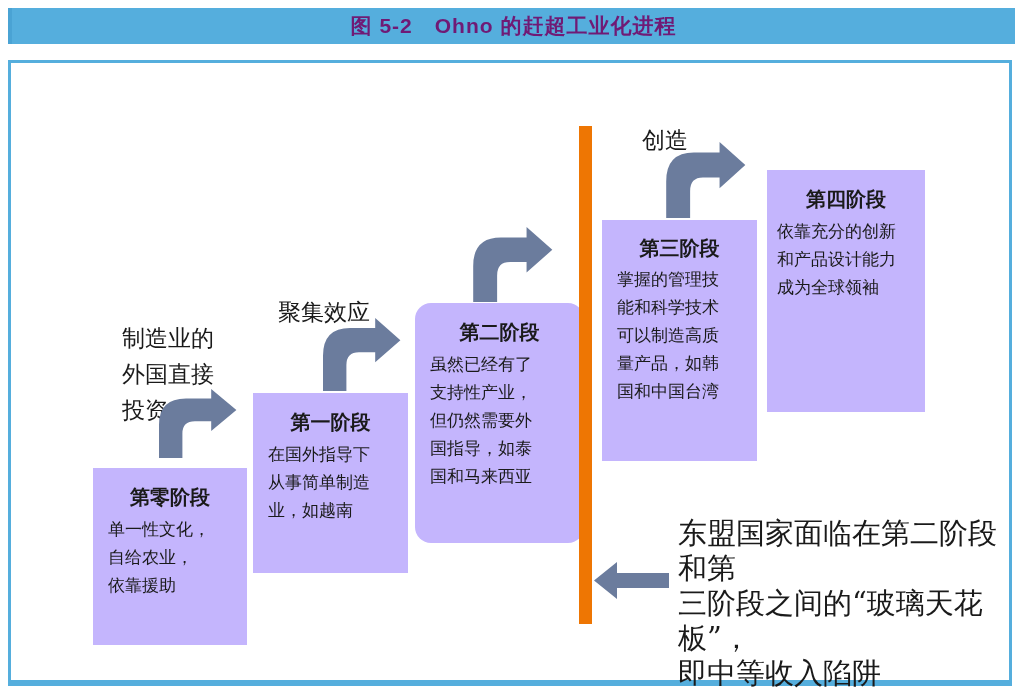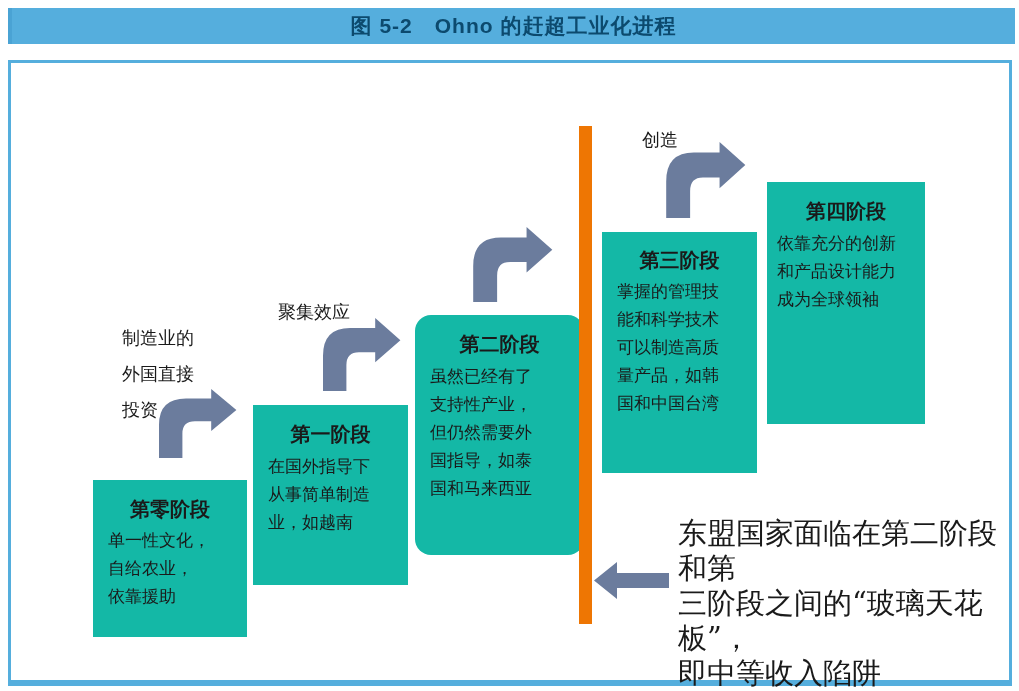--- a/index.html
+++ b/index.html
@@ -4,40 +4,40 @@
 <style>
   html,body{margin:0;padding:0;background:#ffffff;}
   #page{position:relative;width:1019px;height:691px;background:#ffffff;overflow:hidden;
         font-family:"DejaVu Serif", serif;color:#1a1a1a;}
 
   
   .title-bar{position:absolute;left:8px;top:8px;width:1003px;height:36px;
              background:#55aedd;display:flex;align-items:center;justify-content:center;
              border-left:4px solid #4aa3d4;}
   .title-bar .title{font-family:"Liberation Sans", sans-serif;font-size:21px;font-weight:700;
-             color:#0c4a6e;letter-spacing:1px;}
+             color:#701a75;letter-spacing:1px;}
 
   
   .frame{position:absolute;left:8px;top:60px;width:998px;height:617px;
          border:3px solid #55aedd;border-bottom-width:6px;background:#ffffff;}
 
   
-  .stage{position:absolute;background:#14b8a6;margin-top:12px;}
+  .stage{position:absolute;background:#c4b5fd;}
   .stage .heading{font-size:20px;font-weight:700;text-align:center;
                   padding-top:12px;line-height:35px;white-space:pre-line;}
   .stage .body{font-size:17px;line-height:28px;padding:0 15px;white-space:pre-line;}
-  .stage0{left:93px;top:468px;width:154px;height:157px;font-family:Liberation Serif, serif;}
+  .stage0{left:93px;top:468px;width:154px;height:177px;}
   .stage1{left:253px;top:393px;width:155px;height:180px;}
   .stage2{left:415px;top:303px;width:169px;height:240px;border-radius:16px;}
   .stage3{left:602px;top:220px;width:155px;height:241px;font-family:Liberation Mono, monospace;}
   .stage4{left:767px;top:170px;width:158px;height:242px;}
   .stage4 .body{padding:0 10px;}
 
   
-  .t-label{position:absolute;font-size:18px;line-height:36px;white-space:pre-line;}
+  .t-label{position:absolute;font-size:23px;line-height:36px;white-space:pre-line;}
   .t-label0{left:122px;top:320px;width:110px;}
   .t-label1{left:278px;top:294px;width:110px;}
   .t-label2{left:466px;top:192px;width:110px;}
   .t-label3{left:642px;top:122px;width:80px;}
 
   
   .elbow{position:absolute;}
   .elbow svg{display:block;width:100%;height:100%;}
   .elbow0{left:150px;top:388px;width:90px;height:70px;}
   .elbow1{left:314px;top:317px;width:90px;height:74px;}

